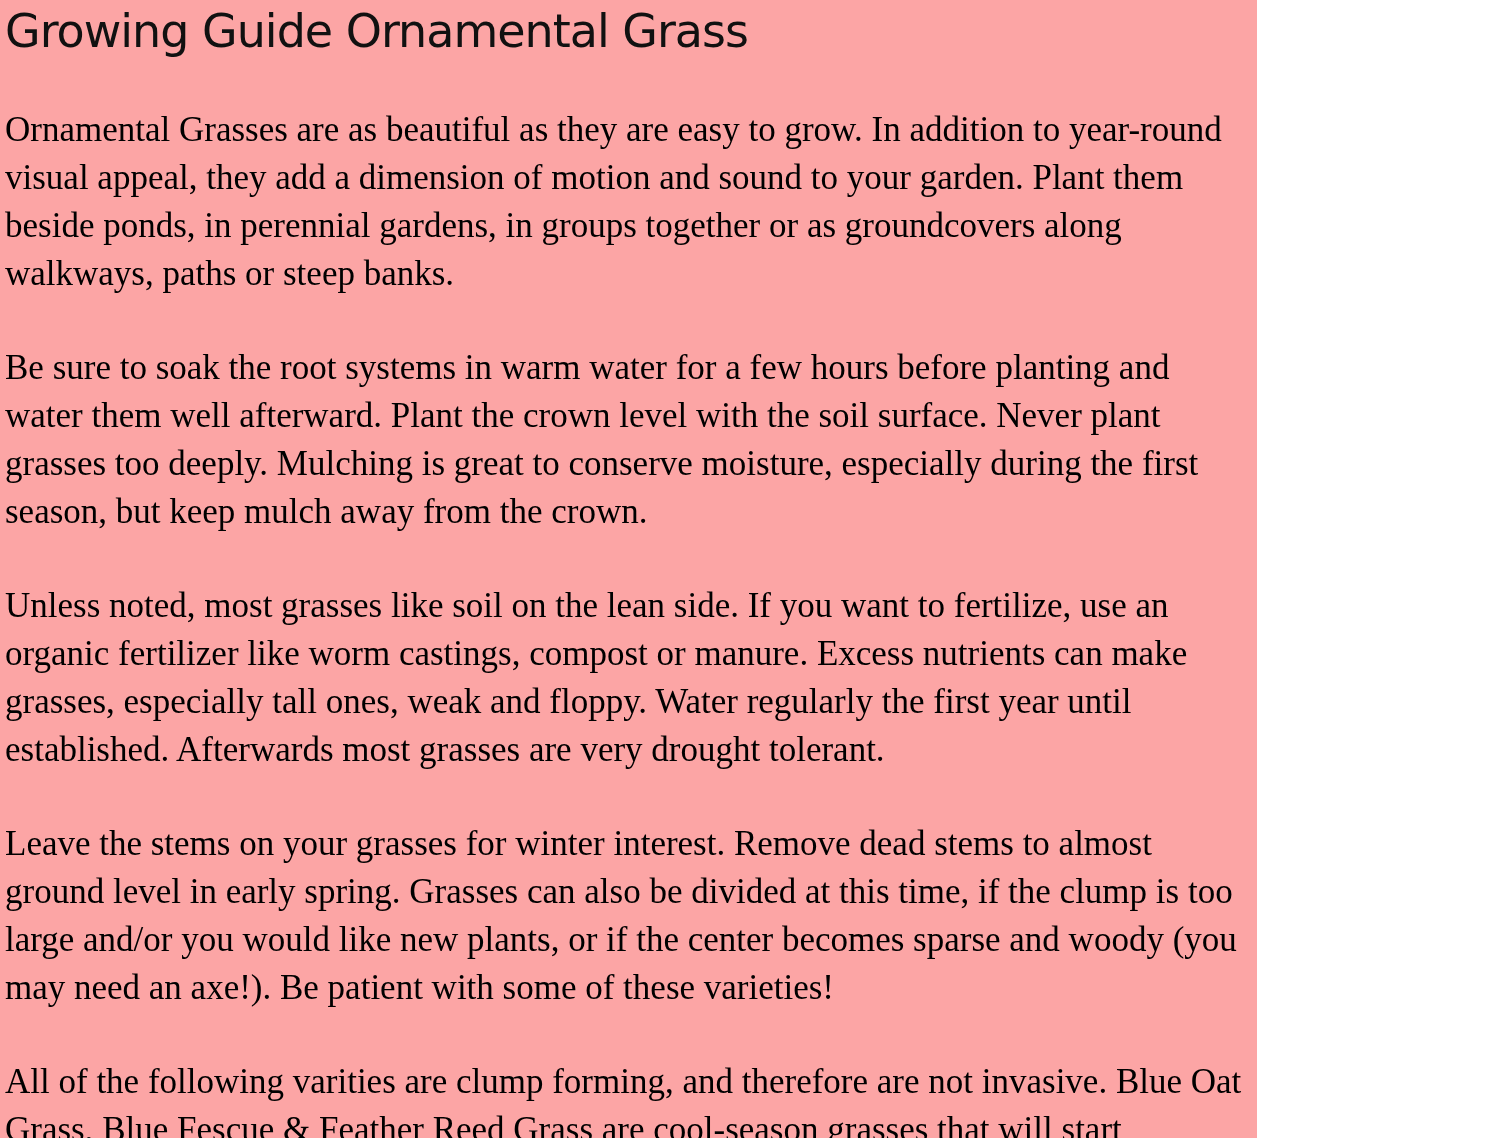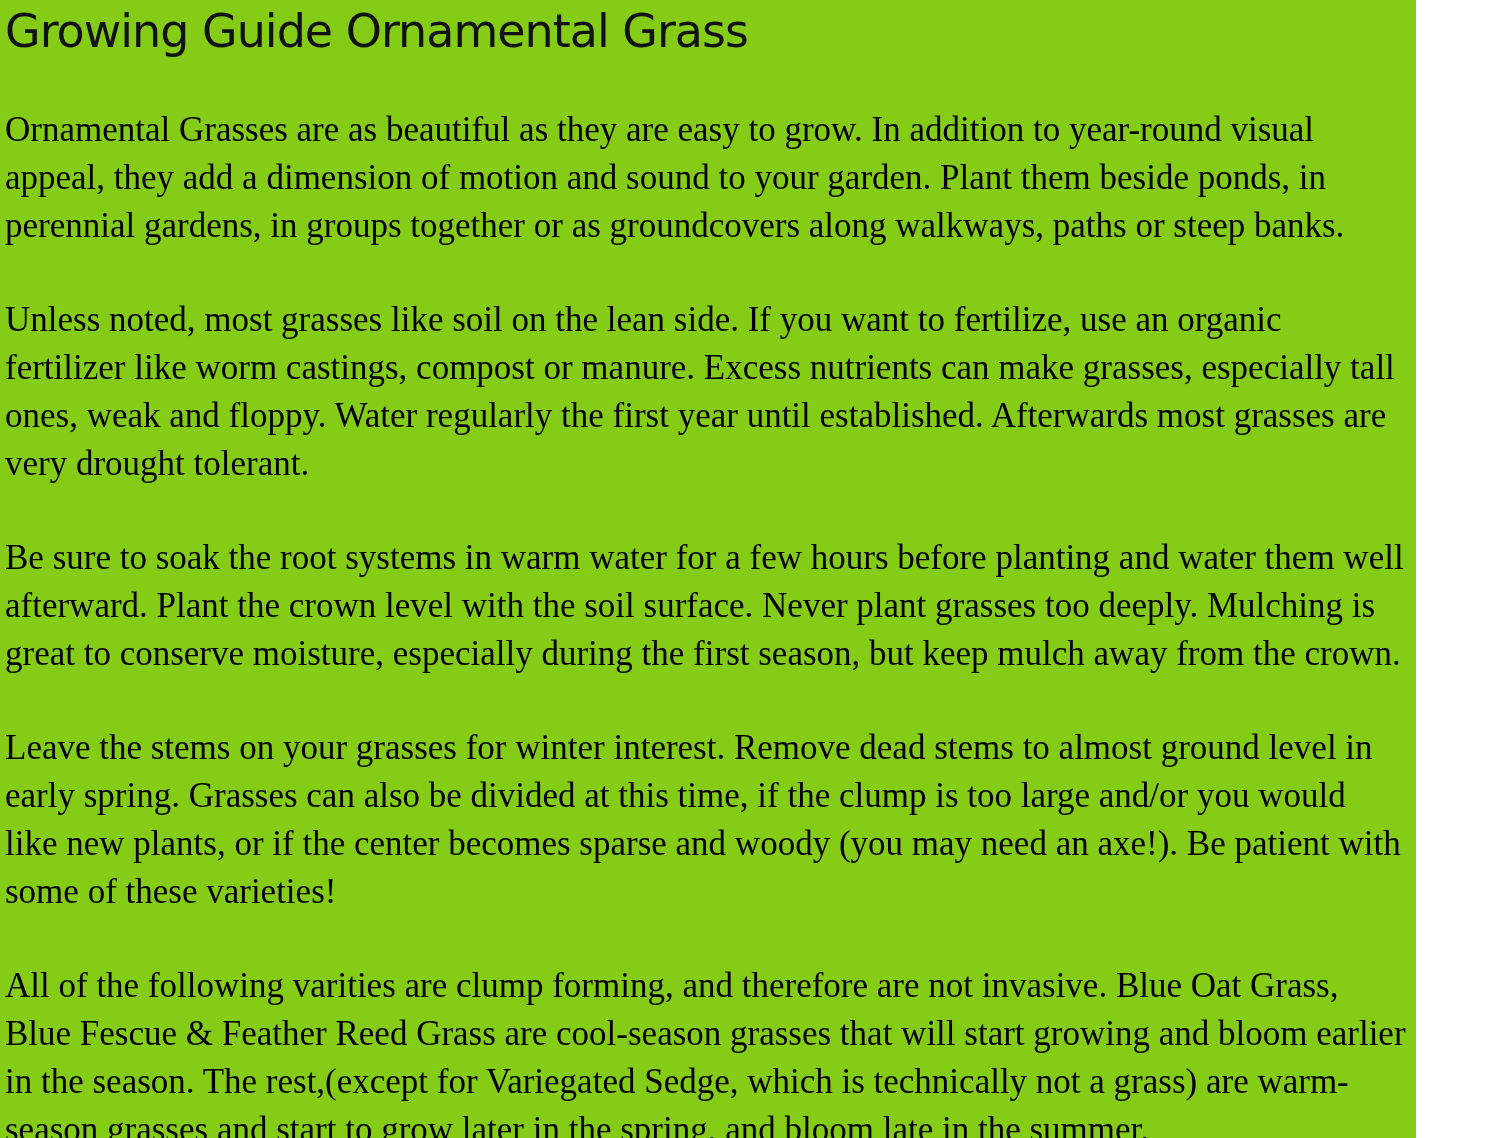--- a/index.html
+++ b/index.html
@@ -8,24 +8,24 @@
     background: #ffffff;
   }
   body {
     width: 1496px;
     height: 1138px;
     overflow: hidden;
     box-sizing: border-box;
   }
   .document-page {
     box-sizing: border-box;
-    width: 1416px;
+    width: 1257px;
     height: 1138px;
     padding: 2px 10px 0 5px;
-    background: #84cc16;
+    background: #fca5a5;
     color: #000000;
   }
   .page-title {
     margin: 0;
     font-family: "DejaVu Sans", "Liberation Sans", sans-serif;
     font-weight: 400;
     font-size: 46px;
     line-height: 58px;
     letter-spacing: -1px;
     color: #111111;
@@ -41,18 +41,18 @@
   }
 </style>
 </head>
 <body>
 
 <div class="document-page">
   <h1 class="page-title">Growing Guide Ornamental Grass</h1>
 
   <div class="body-text">
     <p>Ornamental Grasses are as beautiful as they are easy to grow. In addition to year-round visual appeal, they add a dimension of motion and sound to your garden. Plant them beside ponds, in perennial gardens, in groups together or as groundcovers along walkways, paths or steep banks.</p>
+    <p>Be sure to soak the root systems in warm water for a few hours before planting and water them well afterward. Plant the crown level with the soil surface. Never plant grasses too deeply. Mulching is great to conserve moisture, especially during the first season, but keep mulch away from the crown.</p>
     <p>Unless noted, most grasses like soil on the lean side. If you want to fertilize, use an organic fertilizer like worm castings, compost or manure. Excess nutrients can make grasses, especially tall ones, weak and floppy. Water regularly the first year until established. Afterwards most grasses are very drought tolerant.</p>
-    <p>Be sure to soak the root systems in warm water for a few hours before planting and water them well afterward. Plant the crown level with the soil surface. Never plant grasses too deeply. Mulching is great to conserve moisture, especially during the first season, but keep mulch away from the crown.</p>
     <p>Leave the stems on your grasses for winter interest. Remove dead stems to almost ground level in early spring. Grasses can also be divided at this time, if the clump is too large and/or you would like new plants, or if the center becomes sparse and woody (you may need an axe!). Be patient with some of these varieties!</p>
     <p>All of the following varities are clump forming, and therefore are not invasive. Blue Oat Grass, Blue Fescue &amp; Feather Reed Grass are cool-season grasses that will start growing and bloom earlier in the season. The rest,(except for Variegated Sedge, which is technically not a grass) are warm-season grasses and start to grow later in the spring, and bloom late in the summer.</p>
   </div>
 </div>
 
 </body></html>

